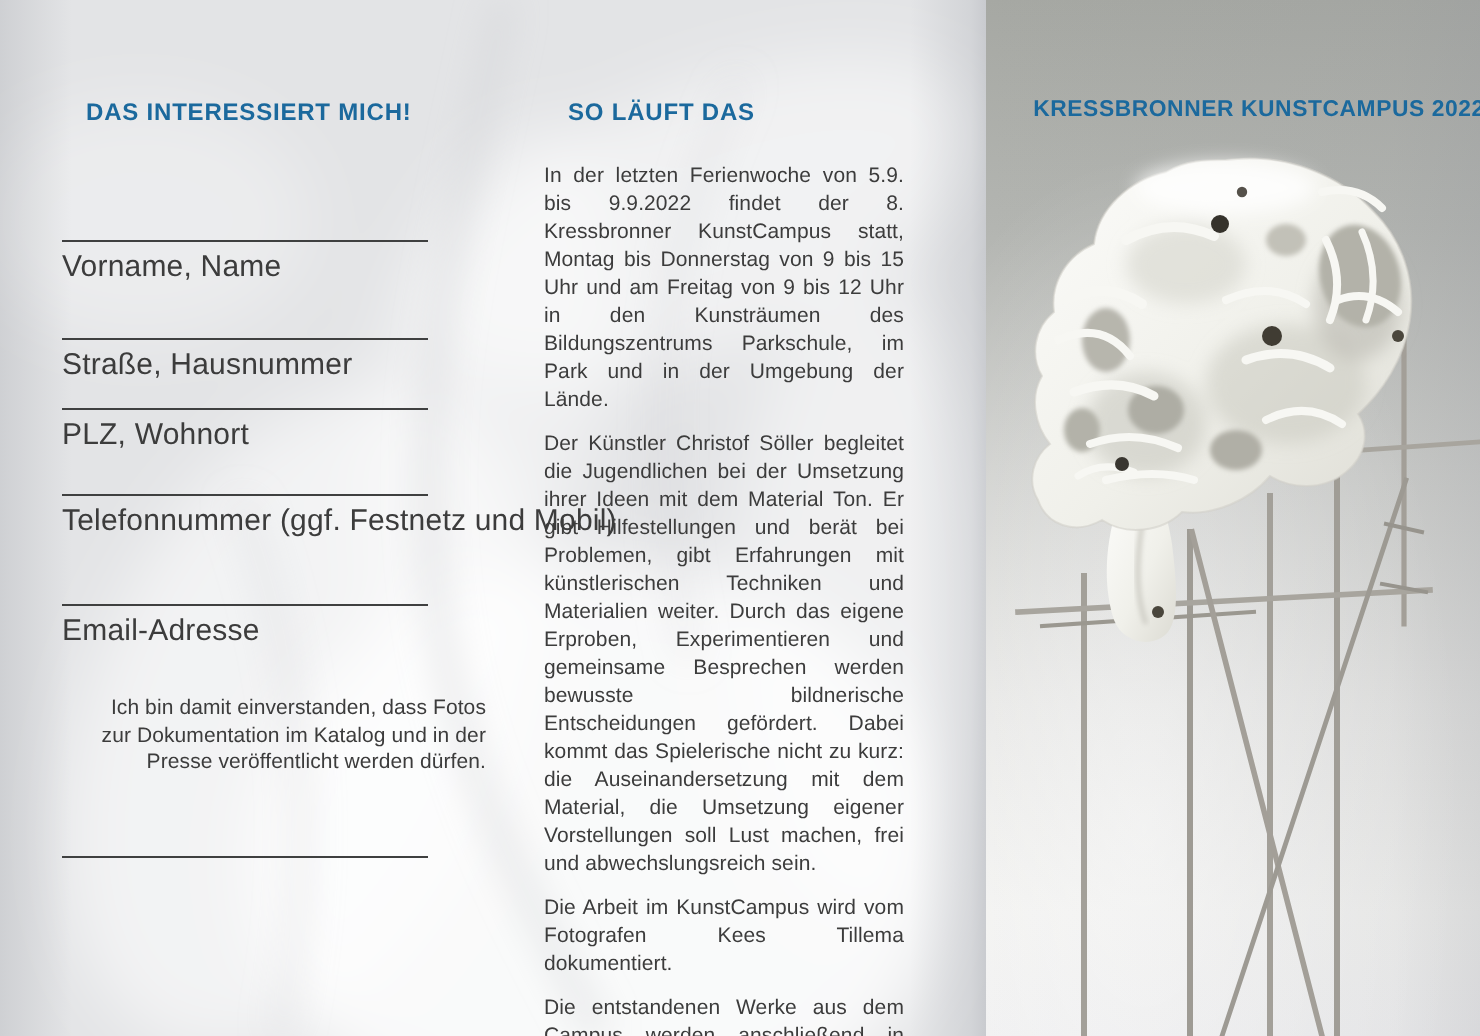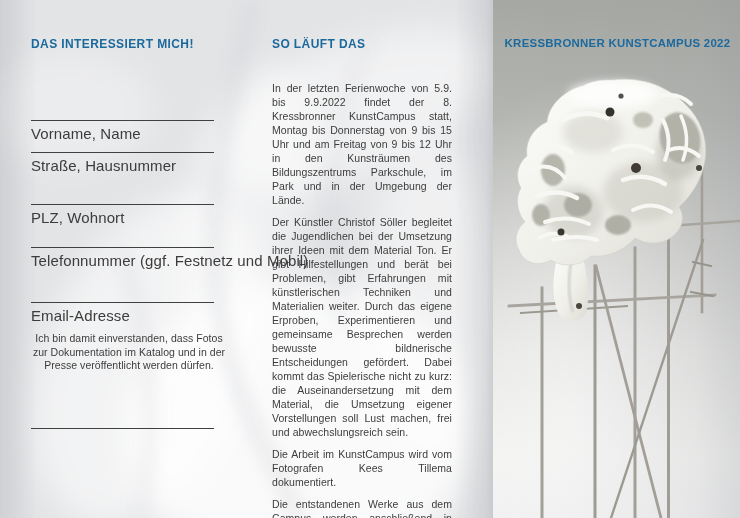--- a/index.html
+++ b/index.html
@@ -14,43 +14,43 @@
     background:var(--page-bg);
     font-family:"Liberation Sans", sans-serif;
     color:var(--ink);
   }
   .bg-svg{position:absolute;left:0;top:0;}
   .panel{position:absolute;top:0;height:518px;}
   .panel-left{left:0;width:260px;}
   .panel-middle{left:272px;width:190px;}
   .panel-photo{left:493px;width:247px;}
   .panel-title{
-    position:absolute;margin:0;
+    position:absolute;margin:12px;
     font-size:12px;font-weight:700;letter-spacing:.4px;
     color:var(--accent);white-space:nowrap;
   }
   .left-title{left:31px;top:37px;}
   .mid-title{left:0;top:37px;}
   .photo-title{left:0;top:37px;width:249px;text-align:center;font-size:11.4px;letter-spacing:.3px;}
   .intro{
     position:absolute;left:31px;top:84px;margin:0;
     font-size:10.5px;letter-spacing:.1px;white-space:nowrap;
   }
   .field{position:absolute;left:31px;width:183px;}
   .field-line{
     width:183px;height:10px;border-top:1px solid var(--line);
     cursor:text;
   }
   .field-label{
     font-size:15px;letter-spacing:.1px;color:var(--ink);
     white-space:nowrap;margin-top:-6px;
   }
   .consent{
-    position:absolute;left:31px;top:332px;width:196px;margin:0;
-    font-size:10.5px;line-height:13.5px;letter-spacing:.05px;text-align:center;
+    position:absolute;left:31px;top:332px;width:196px;margin:16px;
+    font-size:10.5px;line-height:13.5px;letter-spacing:.05px;text-align:right;
   }
   .mid-copy{position:absolute;left:0;top:81px;width:190px;}
   .mid-copy p{
     margin:0 10px 8px 0;
     font-size:10.5px;line-height:14px;letter-spacing:.05px;
     text-align:justify;
   }
   .photo-svg{position:absolute;left:0;top:0;display:block;}
 </style>
 </head>
@@ -94,21 +94,21 @@
     <rect x="0" y="0" width="36" height="518" fill="url(#leftShade)"></rect>
   </svg>
 
   <section class="panel panel-left">
     <h2 class="panel-title left-title">DAS INTERESSIERT MICH!</h2>
 
     <div class="field" style="top:120px">
       <div class="field-line"></div>
       <div class="field-label">Vorname, Name</div>
     </div>
-    <div class="field" style="top:152px">
+    <div class="field" style="top:169px">
       <div class="field-line"></div>
       <div class="field-label">Straße, Hausnummer</div>
     </div>
     <div class="field" style="top:204px">
       <div class="field-line"></div>
       <div class="field-label">PLZ, Wohnort</div>
     </div>
     <div class="field" style="top:247px">
       <div class="field-line"></div>
       <div class="field-label">Telefonnummer (ggf. Festnetz und Mobil)</div>

